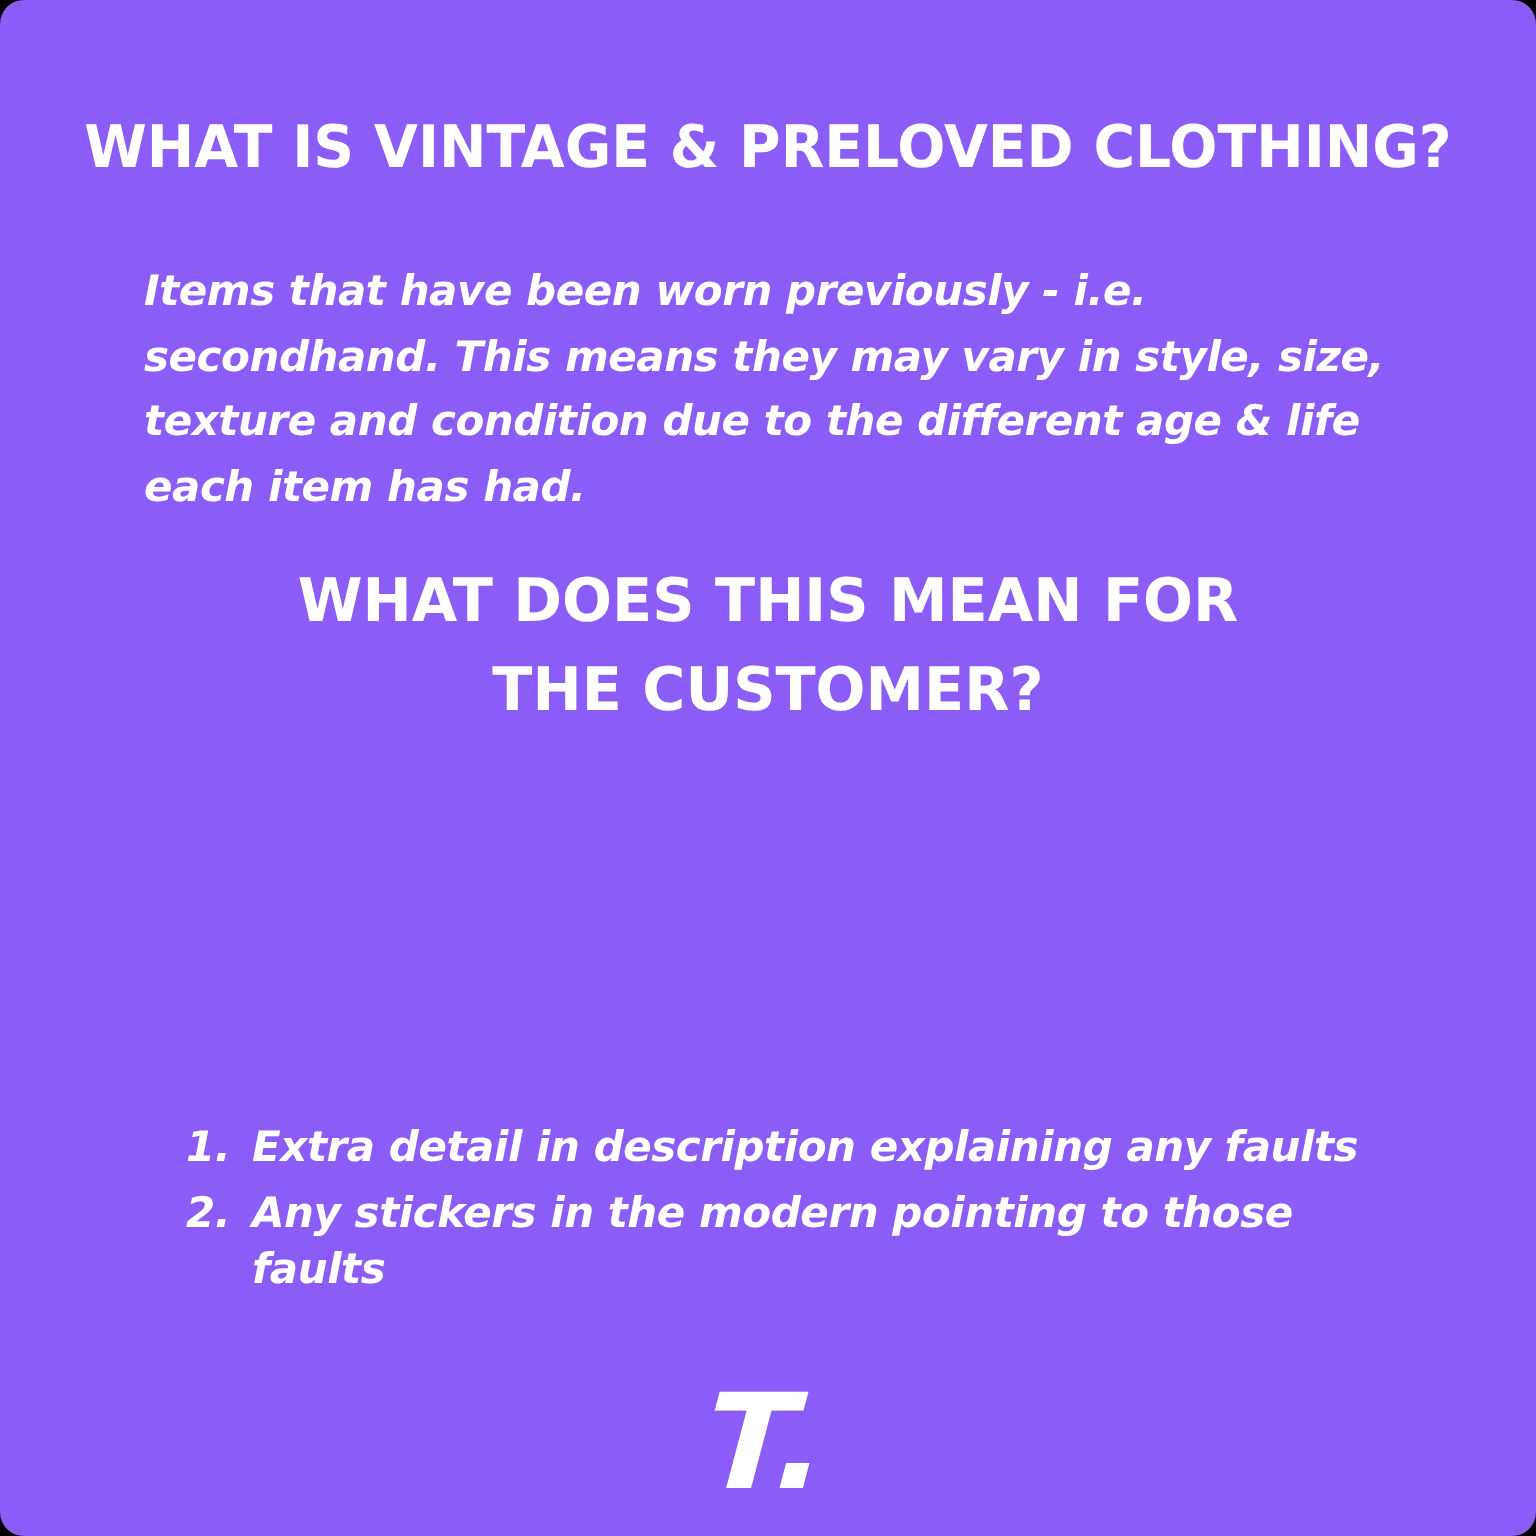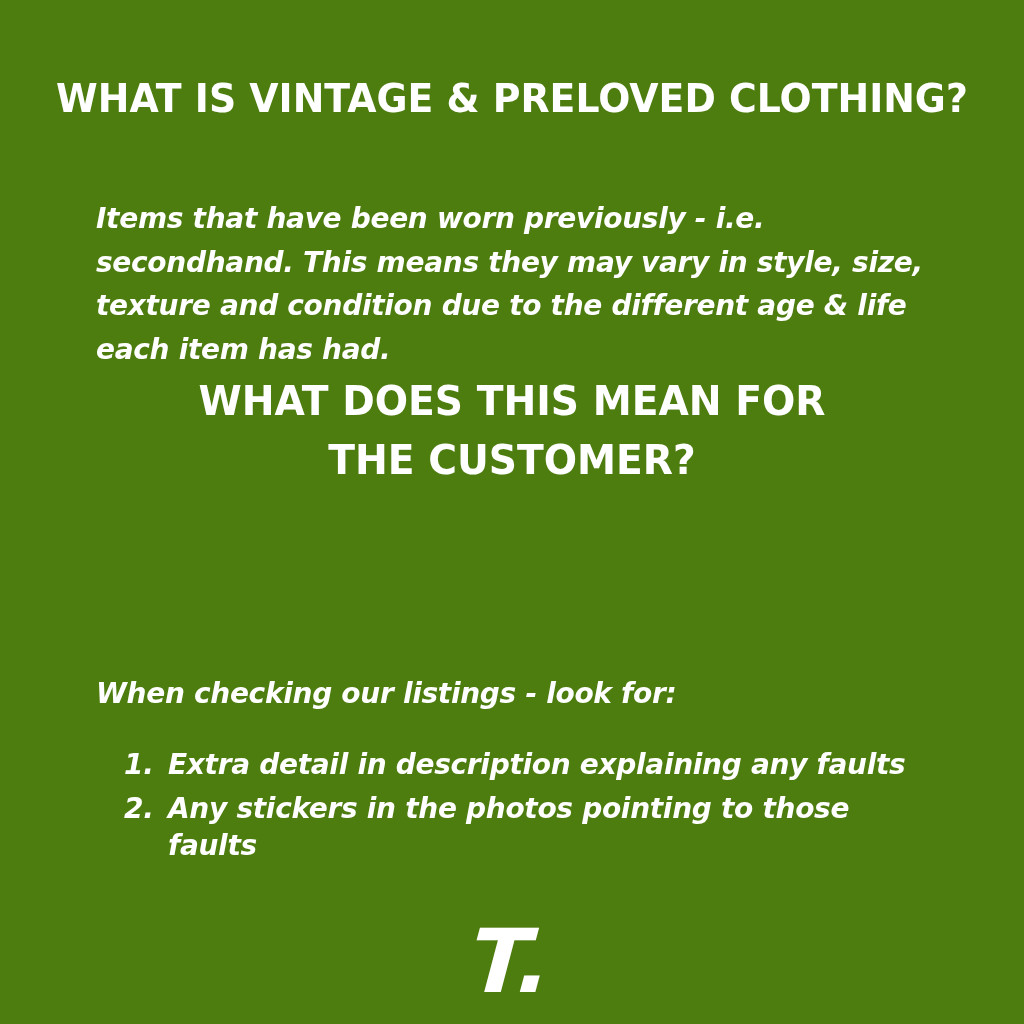--- a/index.html
+++ b/index.html
@@ -4,24 +4,25 @@
 <style>
   html, body {
     margin: 0;
     padding: 0;
     background: #000;
   }
   .canvas {
     position: relative;
     width: 1024px;
     height: 1024px;
-    background: #4d7c0f;
+    background: #8b5cf6;
     overflow: hidden;
     font-family: "DejaVu Sans", "Liberation Sans", sans-serif;
     color: #ffffff;
+    border-radius: 16px;
   }
   .main-title {
     position: absolute;
     top: 76px;
     left: 0;
     width: 1024px;
     margin: 0;
     text-align: center;
     font-size: 39px;
     font-weight: 800;
@@ -47,21 +48,21 @@
     position: absolute;
     left: 96px;
     width: 852px;
     margin: 0;
     font-style: italic;
     font-weight: 700;
     font-size: 28px;
     line-height: 1.56;
     letter-spacing: -0.3px;
   }
-  .intro-paragraph    { top: 197px; }
+  .intro-paragraph    { top: 172px; }
   .customer-paragraph { top: 528px; }
   .listings-intro     { top: 672px; }
   .checklist {
     position: absolute;
     top: 746px;
     left: 124px;
     width: 800px;
     margin: 0;
     padding: 0;
     list-style: none;
@@ -98,28 +99,27 @@
 
 <div class="canvas">
 
   <h1 class="main-title">WHAT IS VINTAGE &amp; PRELOVED CLOTHING?</h1>
 
   <p class="body-text intro-paragraph">Items that have been worn previously - i.e. secondhand. This means they may vary in style, size, texture and condition due to the different age &amp; life each item has had.</p>
 
   <h2 class="sub-title">WHAT DOES THIS MEAN FOR THE CUSTOMER?</h2>
 
 
-  <p class="body-text listings-intro">When checking our listings - look for:</p>
 
   <ol class="checklist">
     <li>
       <span class="num">1.</span>
       <span>Extra detail in description explaining any faults</span>
     </li>
     <li>
       <span class="num">2.</span>
-      <span>Any stickers in the photos pointing to those faults</span>
+      <span>Any stickers in the modern pointing to those faults</span>
     </li>
   </ol>
 
   <div class="brand-logo">T.</div>
 
 </div>
 
 </body></html>

